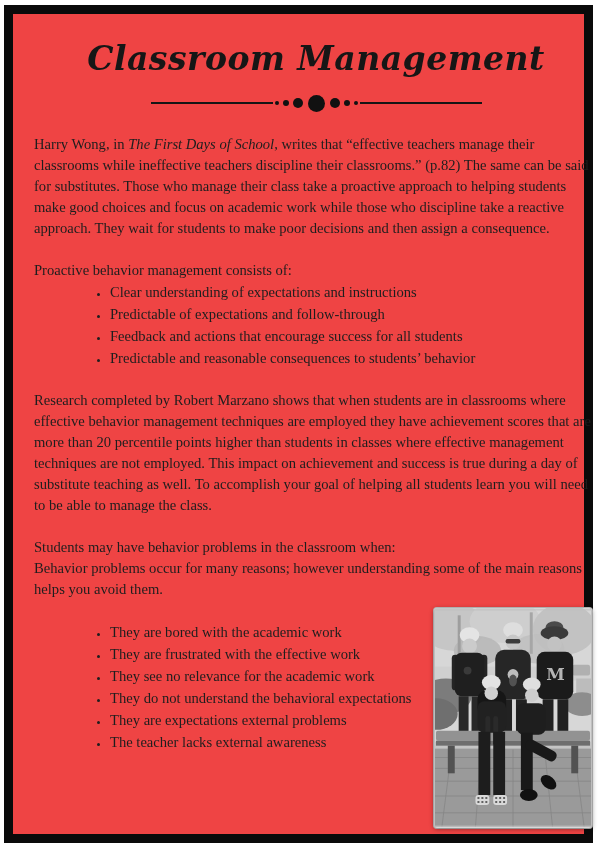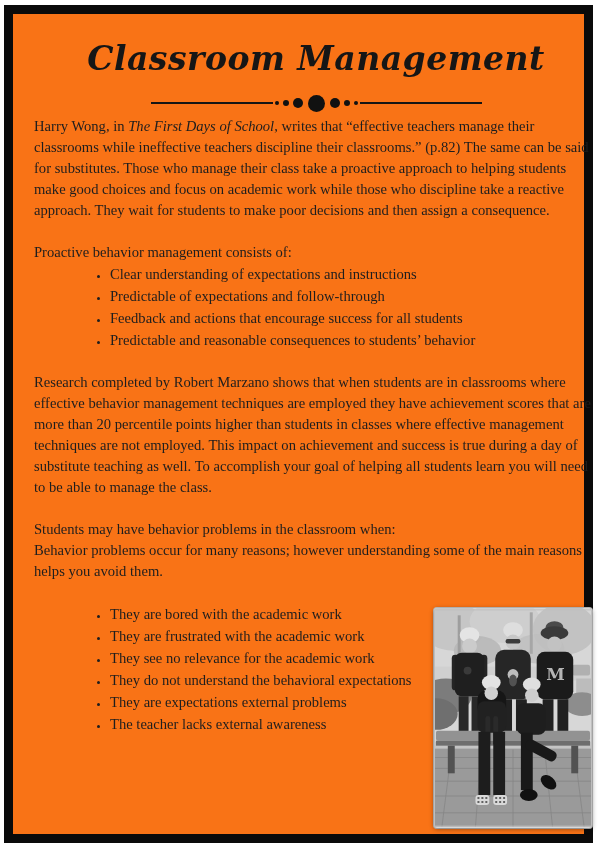--- a/index.html
+++ b/index.html
@@ -8,21 +8,21 @@
     width: 602px; height: 850px;
     font-family: "Liberation Serif", "DejaVu Serif", serif;
     position: relative;
     overflow: hidden;
   }
   .page-frame {
     position: absolute;
     left: 4px; top: 5px;
     width: 589px; height: 838px;
     border: 9px solid #0a0a0a;
-    background: #f97316;
+    background: #ef4444;
   }
   .content {
     position: absolute;
     left: 21px; top: 13px;
     width: 564px;
     color: #1e1e1e;
   }
   
   .page-title {
     margin-top: 12px;
@@ -49,21 +49,21 @@
   .divider .dot {
     background: #111111;
     border-radius: 50%;
     margin: 0 2px;
   }
   .dot.d1 { width: 4px;  height: 4px;  }
   .dot.d2 { width: 6px;  height: 6px;  }
   .dot.d3 { width: 10px; height: 10px; }
   .dot.d4 { width: 17px; height: 17px; margin: 0 3px; }
   
-  .body-text { margin-top: 4px; font-size: 14.6px; line-height: 21px; }
+  .body-text { margin-top: 22px; font-size: 14.6px; line-height: 21px; }
   .para { margin-bottom: 21px; }
   .para:last-child { margin-bottom: 0; }
   .italic { font-style: italic; }
   .section-heading { margin-bottom: 0; }
   ul.bullets {
     list-style: disc;
     margin: 0 0 21px 0;
     padding-left: 76px;
   }
   ul.bullets li {
@@ -117,21 +117,21 @@
         <li>Predictable and reasonable consequences to students’ behavior</li>
       </ul>
 
       <p class="para">Research completed by Robert Marzano shows that when students are in classrooms where effective behavior management techniques are employed they have achievement scores that are more than 20 percentile points higher than students in classes where effective management techniques are not employed. This impact on achievement and success is true during a day of substitute teaching as well. To accomplish your goal of helping all students learn you will need to be able to manage the class.</p>
 
       <p class="para section-heading">Students may have behavior problems in the classroom when:</p>
 
       <p class="para">Behavior problems occur for many reasons; however understanding some of the main reasons helps you avoid them.</p>
       <ul class="bullets tight">
         <li>They are bored with the academic work</li>
-        <li>They are frustrated with the academic work</li>
+        <li>They are frustrated with the effective work</li>
         <li>They see no relevance for the academic work</li>
         <li>They do not understand the behavioral expectations</li>
         <li>They are expectations external problems</li>
         <li>The teacher lacks external awareness</li>
       </ul>
 
     </div>
   </div>
 
   <div class="photo">

